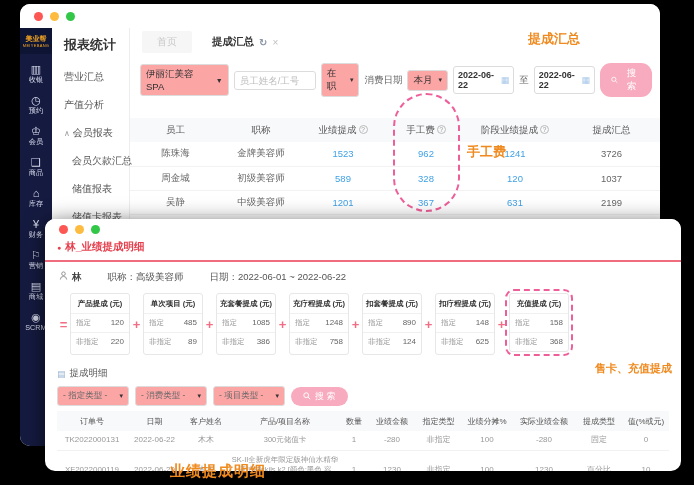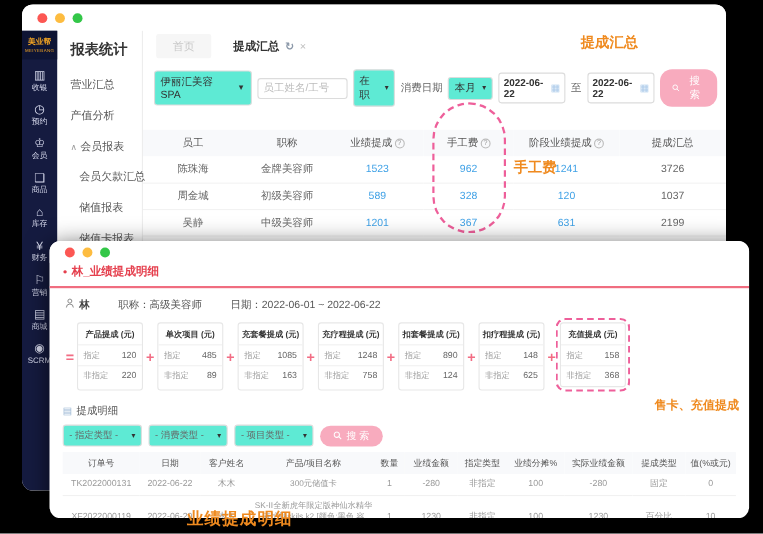--- a/index.html
+++ b/index.html
@@ -37,21 +37,21 @@
   .content { flex:1; position:relative; }
   .tabs { height:28px; display:flex; align-items:center; gap:10px; padding-left:12px; }
   .tab-home { background:#f6f6f6; color:#c9c9c9; font-size:10px; padding:4px 15px; border-radius:2px; cursor:pointer; }
   .tab-active { color:#333; font-size:10.5px; font-weight:bold; display:flex; align-items:center; gap:5px;
                 padding:4px 10px; cursor:pointer; }
   .tab-active .ref { color:#8a97a8; font-weight:bold; font-size:10px; }
   .tab-active .cls { color:#c0c0c0; font-weight:normal; font-size:10px; }
 
   .filterbar { display:flex; align-items:center; gap:5px; padding:7px 8px 7px 10px; font-size:9.5px; color:#666; }
   .select { border:1px solid #dcdcdc; border-radius:3px; padding:3px 5px; color:#333;
-            display:flex; align-items:center; justify-content:space-between; cursor:pointer; background:#5eead4; }
+            display:flex; align-items:center; justify-content:space-between; cursor:pointer; background:#fca5a5; }
   .select .arr { color:#333; font-size:7px; margin-left:6px; }
   .sel-store { width:98px; }
   .sel-status { width:42px; }
   .sel-period { width:44px; }
   .txt-input { border:1px solid #dcdcdc; border-radius:3px; padding:3px 5px; width:82px; font-size:9.5px;
                color:#333; outline:none; font-family:inherit; }
   .txt-input::placeholder { color:#bcbcbc; }
   .flabel { color:#666; white-space:nowrap; }
   .datebox { border:1px solid #dcdcdc; border-radius:3px; padding:3px 4px; display:flex; align-items:center;
              gap:3px; color:#333; font-weight:bold; font-size:9px; cursor:pointer; }
@@ -329,21 +329,21 @@
     </div>
     <span class="op">+</span>
     <div class="card card-n">
       <div class="chead">充套餐提成 (元)</div>
       <div class="crow">
           <span class="k">指定</span>
           <span class="v">1085</span>
         </div>
       <div class="crow">
           <span class="k">非指定</span>
-          <span class="v">163</span>
+          <span class="v">386</span>
         </div>
     </div>
     <span class="op">+</span>
     <div class="card card-n">
       <div class="chead">充疗程提成 (元)</div>
       <div class="crow">
           <span class="k">指定</span>
           <span class="v">1248</span>
         </div>
       <div class="crow">

